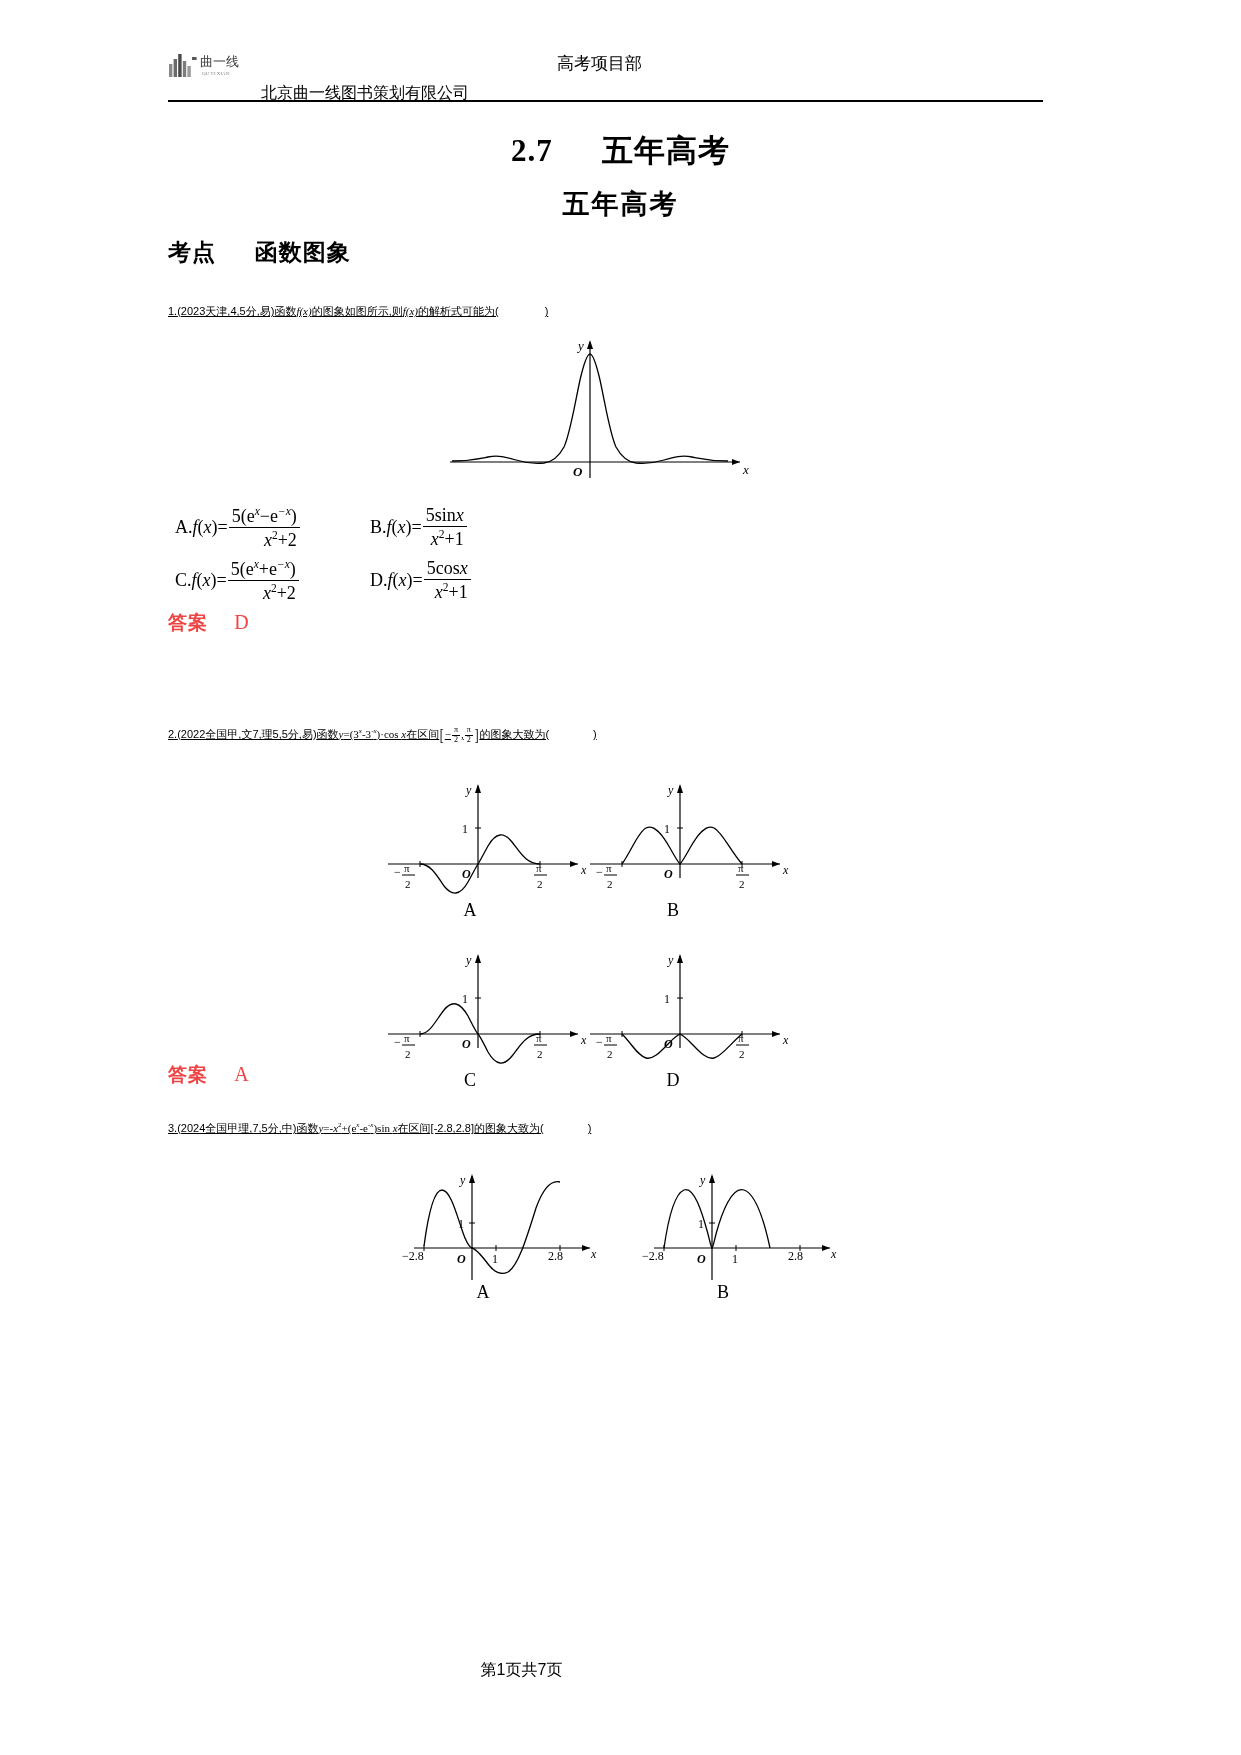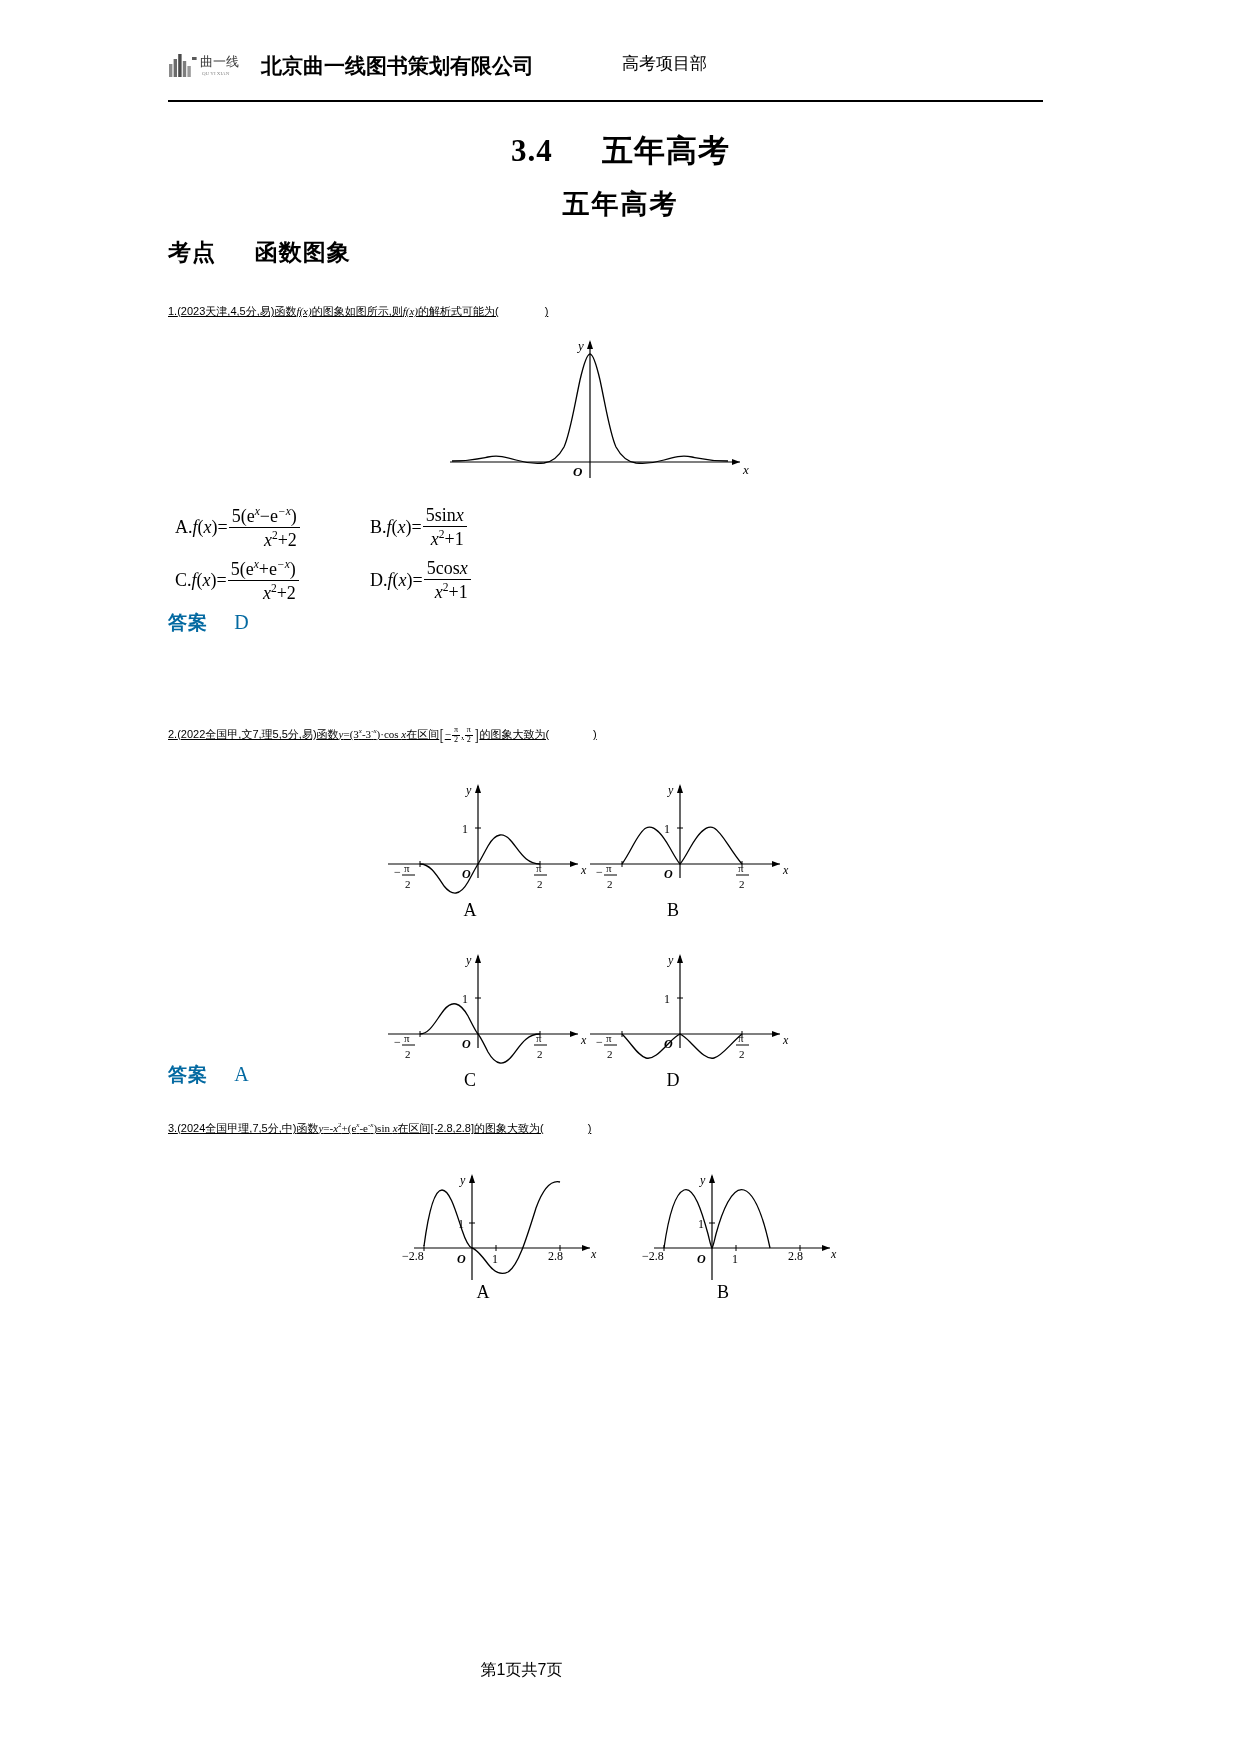--- a/index.html
+++ b/index.html
@@ -35,25 +35,26 @@
   }
   .logo-word {
     width: 58px;
     height: 26px;
     margin-right: 3px;
     margin-bottom: 3px;
     flex: 0 0 auto;
   }
   .header-company {
     font-family: "Liberation Sans", sans-serif;
-    font-size: 21px;
-    font-weight: 700;
+    font-size: 16px;
+    font-weight: 400;
     letter-spacing: 0px;
     margin-bottom: 4px;
     white-space: nowrap;
+    margin-top: 31px;
   }
   .header-dept {
     font-family: Liberation Serif, serif;
     font-size: 17px;
     margin-bottom: 5px;
     margin-left: 88px;
     white-space: nowrap;
   }
 
   
@@ -155,21 +156,21 @@
   }
   .fracbox .nu { display:block; padding: 0 3px 1px 3px; white-space: nowrap; }
   .fracbox .de { display:block; border-top: 1.3px solid #000; padding: 1px 3px 0 3px; white-space: nowrap; }
 
   
   .answer {
     position: absolute;
     font-family: "Liberation Sans", sans-serif;
     font-size: 19px;
     font-weight: bold;
-    color: #0369a1;
+    color: #ef4444;
     letter-spacing: 1px;
   }
   .answer .val {
     font-family: "Liberation Serif", serif;
     font-weight: normal;
     margin-left: 20px;
     font-size: 20px;
   }
 
   
@@ -212,21 +213,21 @@
     <svg width="58" height="26" viewBox="0 0 58 26">
       <text x="0" y="14" font-size="13" font-family="Liberation Sans, sans-serif" fill="#3a3a3a">曲一线</text>
       <text x="2" y="23" font-size="5" font-family="Liberation Sans, sans-serif" fill="#8a8a8a">QU YI XIAN</text>
     </svg>
   </span>
   <span class="header-company">北京曲一线图书策划有限公司</span>
   <span class="header-dept">高考项目部</span>
 </div>
 
 <div class="chapter-title">
-  <span class="num">3.4</span>
+  <span class="num">2.7</span>
   <span style="display:inline-block;width:30px"></span>
   <span>五年高考</span>
 </div>
 
 <div class="section-title">五年高考</div>
 
 <div class="kaodian">
   <span>考点</span>
   <span class="gap"></span>
   <span>函数图象</span>

